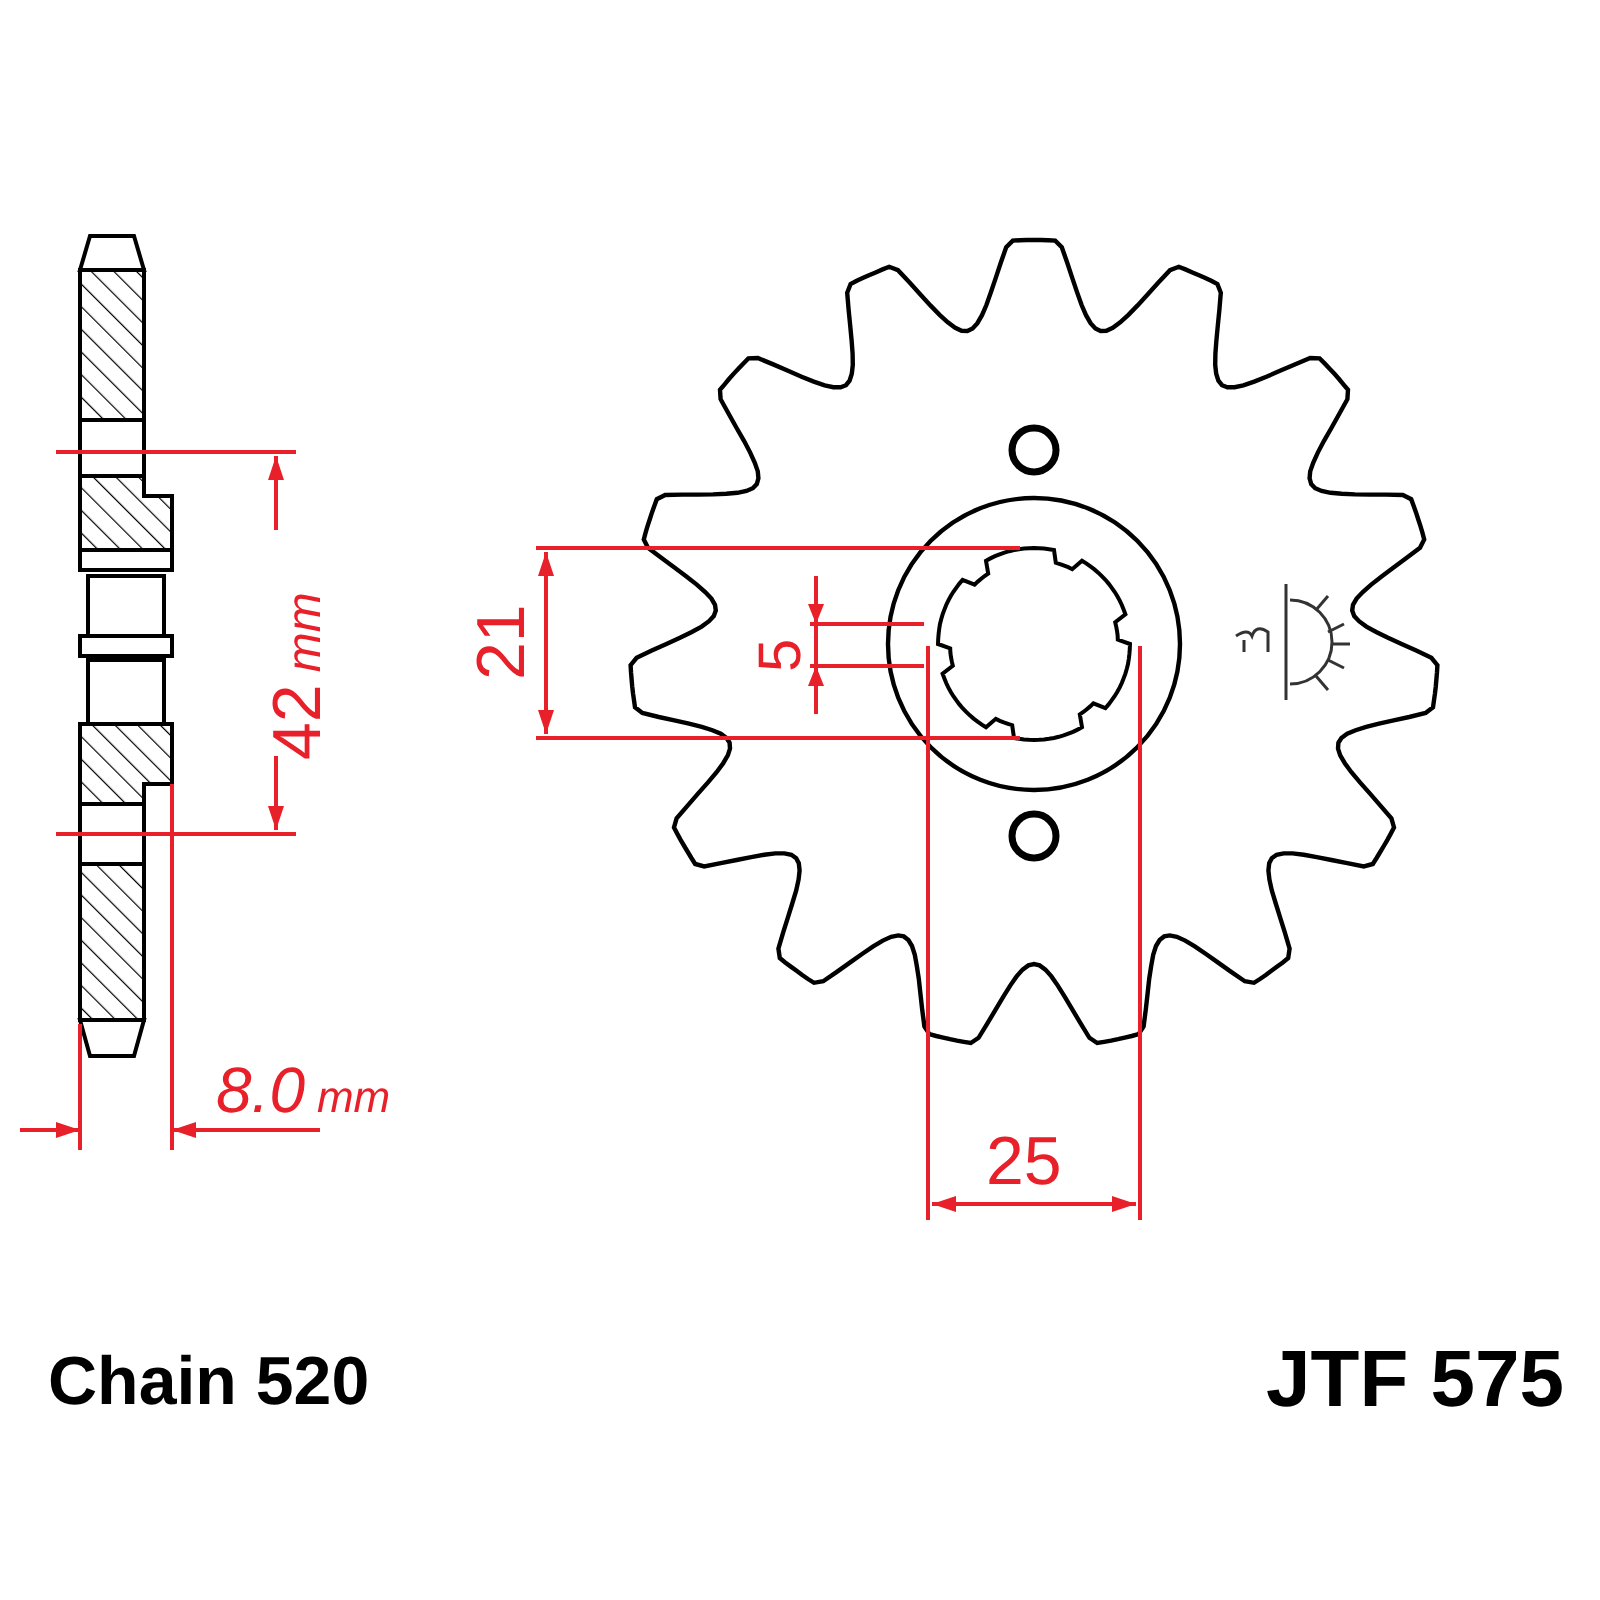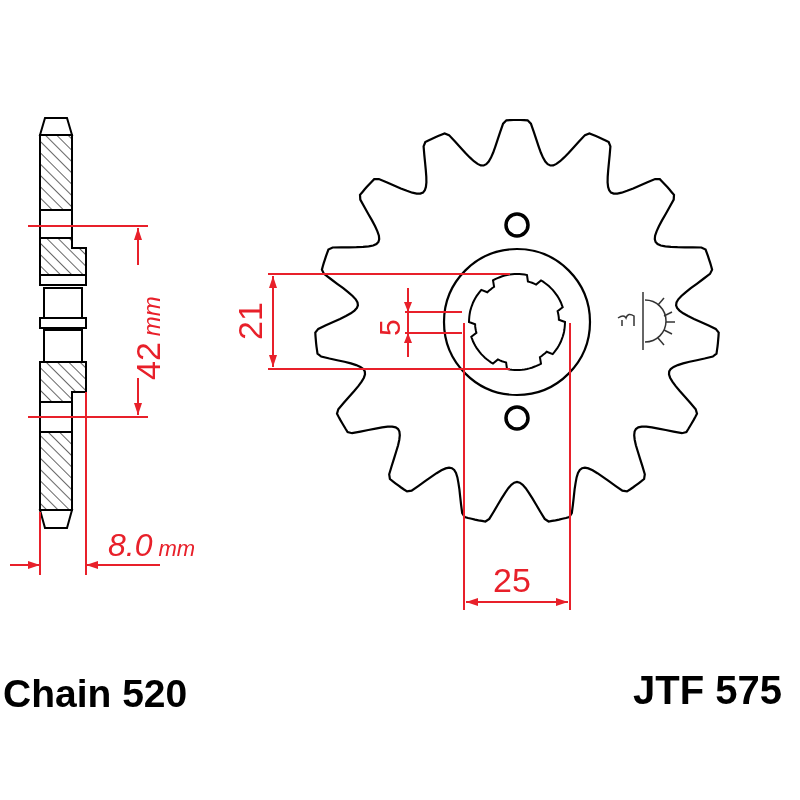--- a/index.html
+++ b/index.html
@@ -100,15 +100,15 @@
   <g stroke="#e8202a" stroke-width="2" fill="#e8202a">
     <line x1="464" y1="323" x2="464" y2="610"></line>
     <line x1="570" y1="323" x2="570" y2="610"></line>
     <line x1="466" y1="602" x2="568" y2="602"></line>
     <path d="M466,602 l12,-4 l0,8 Z" stroke="none"></path>
     <path d="M568,602 l-12,-4 l0,8 Z" stroke="none"></path>
   </g>
   <text class="dim" x="493" y="592" font-size="34">25</text>
 </svg>
 
-<div class="lbl" style="left:3px;top:672px;font-size:39px;">Chain 520</div>
+<div class="lbl" style="left:24px;top:672px;font-size:34px;">Chain 520</div>
 <div class="lbl" style="right:18px;top:668px;font-size:40px;text-align:right;">JTF 575</div>
 </div>
 
 </body></html>

